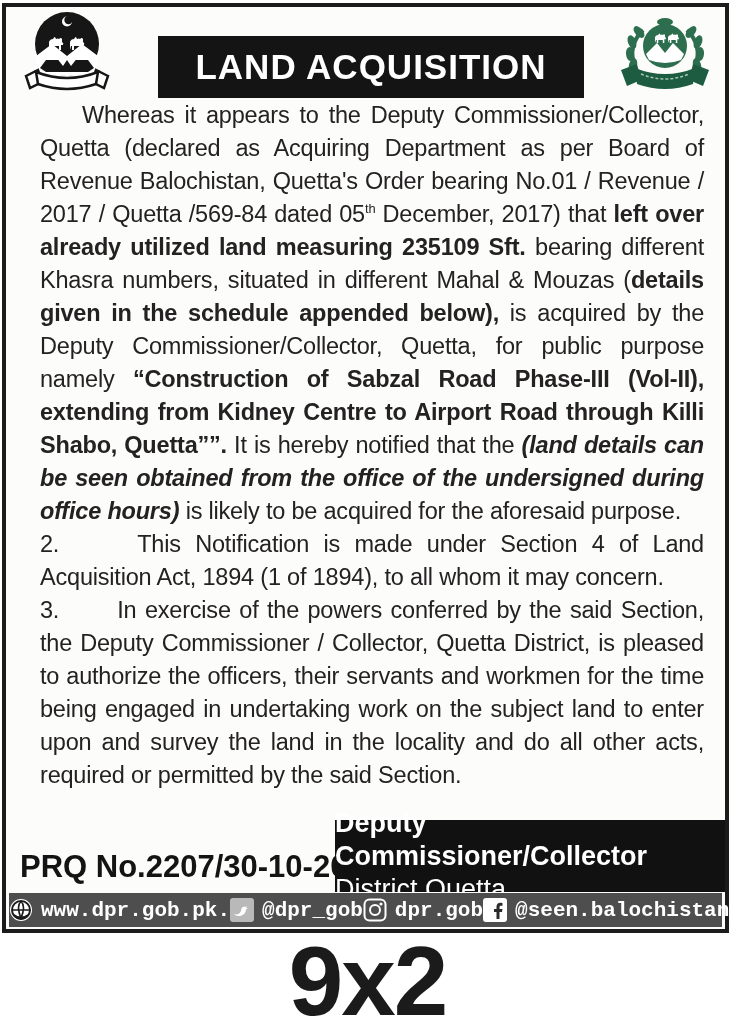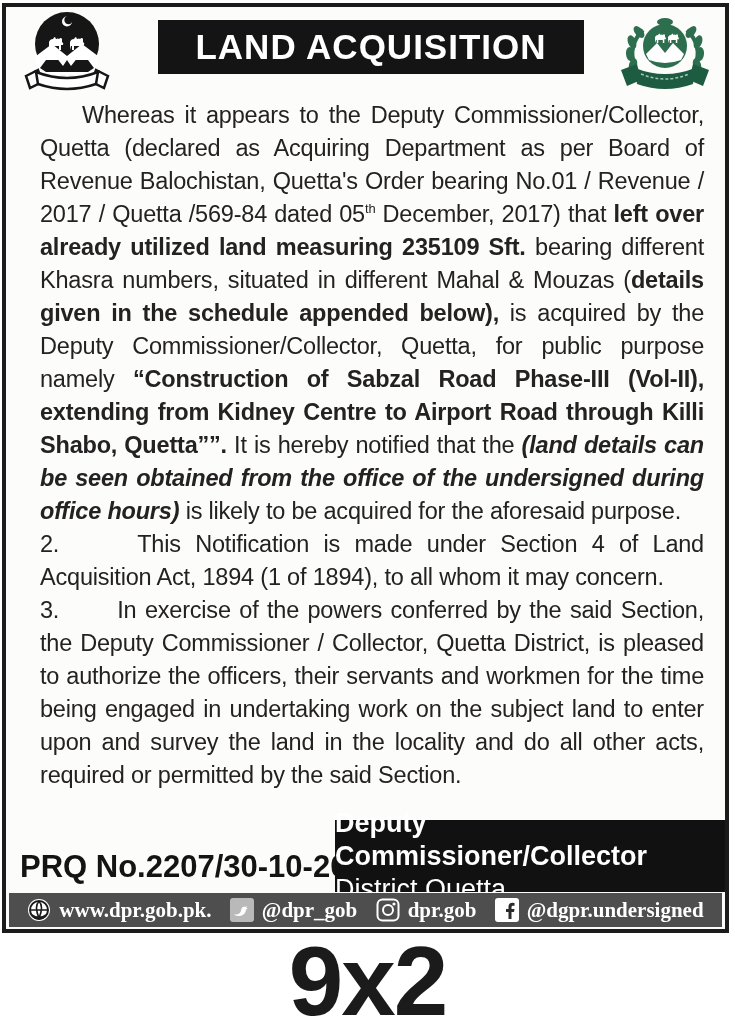--- a/index.html
+++ b/index.html
@@ -2,21 +2,21 @@
 <html><head>
 <meta charset="utf-8">
 <style>
   html,body{margin:0;padding:0;background:#ffffff;}
   .page{position:relative;width:735px;height:1024px;background:#ffffff;overflow:hidden;
         font-family:"Liberation Sans",sans-serif;color:#242122;}
   .notice{position:absolute;left:2px;top:3px;width:727px;height:930px;box-sizing:border-box;
           border:4px solid #1b1b1b;background:#fcfcfb;}
   
   .header{position:relative;height:88px;}
-  .title-box{position:absolute;left:152px;top:13px;width:426px;height:54px;background:#141414;
+  .title-box{position:absolute;left:152px;top:29px;width:426px;height:62px;background:#141414;
              display:flex;align-items:center;justify-content:center;}
   .title-box .title{color:#ffffff;font-size:35px;font-weight:bold;letter-spacing:1px;}
   .emblem{position:absolute;top:3px;}
   .emblem.left{left:12px;}
   .emblem.right{right:8px;}
   
   .body{padding:4px 21px 0 34px;text-align:justify;font-size:23.5px;line-height:33px;
         letter-spacing:-0.2px;}
   .para{margin:0;}
   .para.indent{text-indent:42px;}
@@ -27,21 +27,21 @@
   .seg-tab2{display:inline-block;width:58px;}
   
   .prq{position:absolute;left:14px;bottom:44px;font-size:31px;font-weight:bold;color:#141414;
        letter-spacing:0px;}
   .sig-box{position:absolute;right:0;bottom:37px;width:390px;height:72px;background:#111111;
            color:#ffffff;display:flex;flex-direction:column;justify-content:center;}
   .sig-box .l1{font-size:27px;font-weight:bold;line-height:33px;}
   .sig-box .l2{font-size:27px;font-weight:normal;line-height:33px;}
   .social-bar{position:absolute;left:3px;right:3px;bottom:2px;height:34px;background:#4e4e4e;
               display:flex;align-items:center;justify-content:space-evenly;
-              font-family:Liberation Serif, serif;font-weight:bold;color:#ffffff;font-size:21px;}
+              font-family:Liberation Mono, monospace;font-weight:bold;color:#ffffff;font-size:21px;}
   .social-item{display:flex;align-items:center;gap:8px;}
   .icon{display:inline-flex;align-items:center;justify-content:center;}
   
   .size-tag{position:absolute;left:0;right:0;top:936px;text-align:center;
             font-size:98px;font-weight:bold;color:#1b1b1b;line-height:0.92;letter-spacing:-2px;}
 </style>
 </head>
 <body>
 
 <div class="page">
@@ -157,19 +157,19 @@
         </span>
         <span>dpr.gob</span>
       </div>
       <div class="social-item">
         <span class="icon">
           <svg width="24" height="24" viewBox="0 0 24 24">
             <rect x="0" y="0" width="24" height="24" rx="3" fill="#ffffff"></rect>
             <path d="M13.5 21 v-7 h-2.5 v-3 h2.5 v-2.2 c0 -2.6 1.5 -4 3.9 -4 l2.1 0.1 v2.9 h-1.5 c-1.2 0 -1.5 0.6 -1.5 1.5 v1.7 h3 l-0.5 3 h-2.5 v7 z" fill="#2b2b2b"></path>
           </svg>
         </span>
-        <span>@dgpr.undersigned</span>
+        <span>@seen.balochistan</span>
       </div>
     </div>
   </div>
 
   <div class="size-tag">9x2</div>
 </div>
 
 </body></html>

